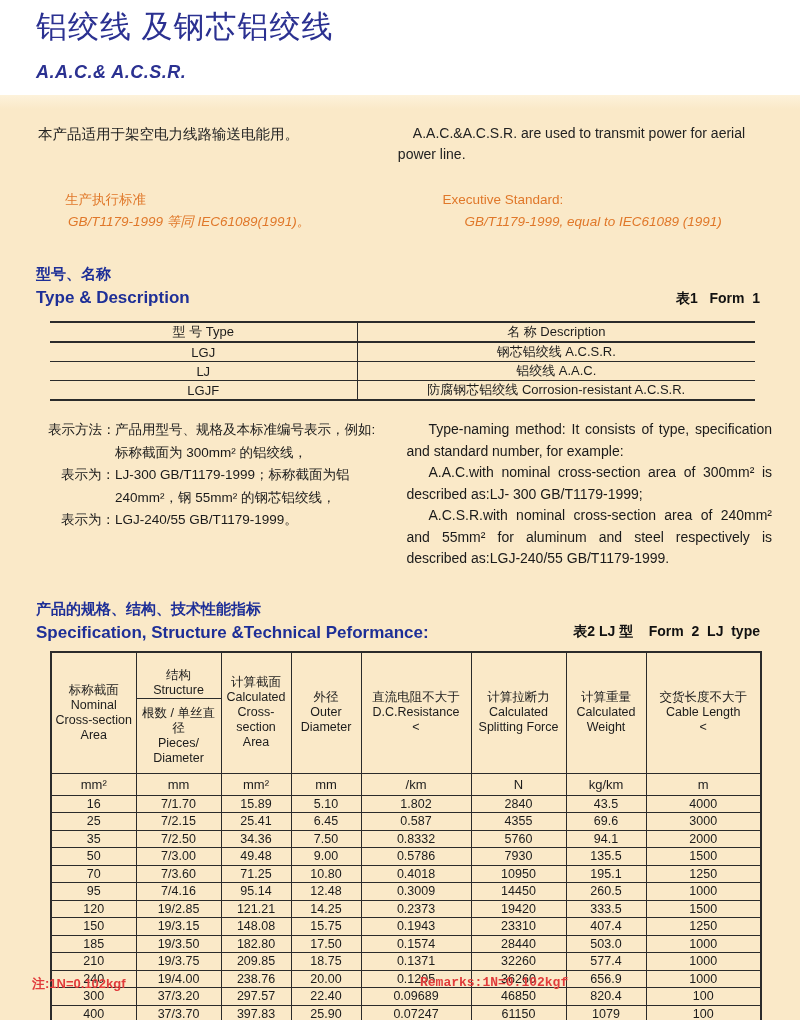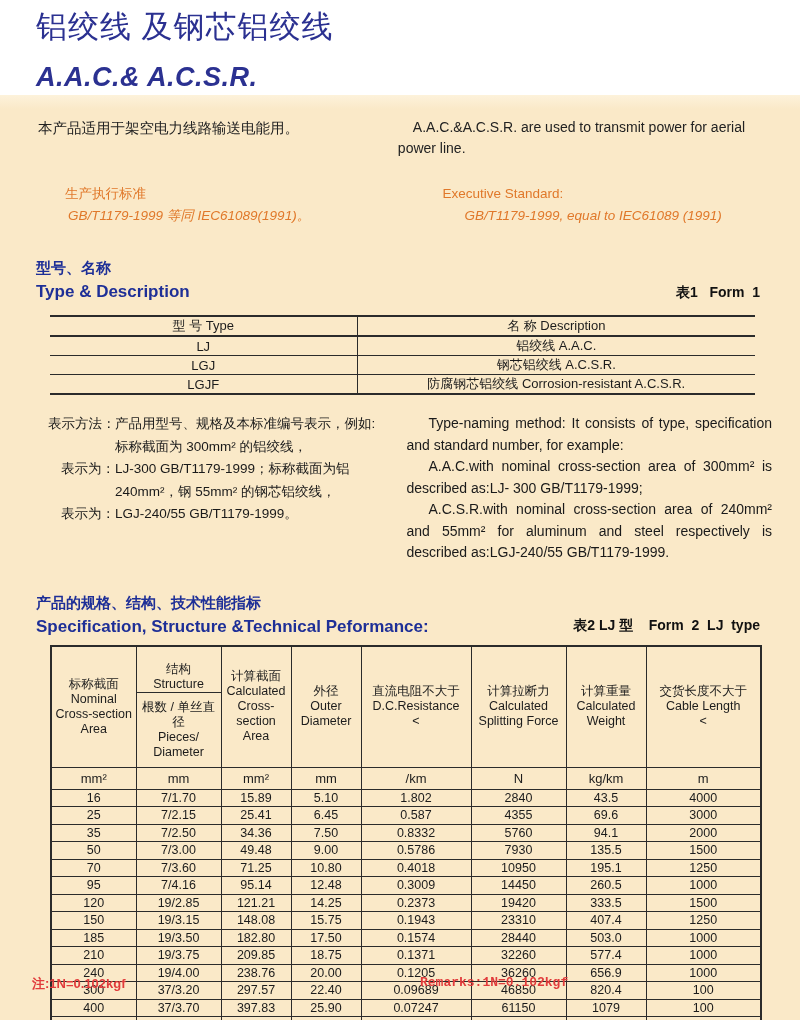--- a/index.html
+++ b/index.html
@@ -3,24 +3,24 @@
 <meta charset="utf-8">
 <style>
   * { margin:0; padding:0; box-sizing:border-box; }
   html,body { width:800px; }
   body { font-family:"Liberation Sans", sans-serif; color:#1c1c1c; background:#fff; }
   .page { position:relative; width:800px; height:1020px; background:#fff; overflow:hidden; }
 
   
   .masthead { padding:6px 0 0 36px; height:95px; background:#fff; }
   .title-cn { font-size:31px; font-weight:normal; color:#2b3191; letter-spacing:1px; }
-  .title-en { margin-top:14px; font-size:27px; font-weight:bold; font-style:italic; color:#2b3191; letter-spacing:0.5px; }
-
-  
-  .cream { background:linear-gradient(#fdf2db, #fae9c8 14px); height:925px; padding-top:22px; position:relative; }
+  .title-en { margin-top:14px; font-size:18px; font-weight:bold; font-style:italic; color:#2b3191; letter-spacing:0.5px; }
+
+  
+  .cream { background:linear-gradient(#fdf2db, #fae9c8 14px); height:925px; padding-top:28px; position:relative; }
 
   .two-col { display:flex; padding:0 28px 0 38px; }
   .col-l { width:345px; }
   .col-r { width:389px; margin-left:28px; }
 
   .intro-cn { font-size:14.5px; line-height:22px; color:#222; }
   .intro-en { font-size:14px; line-height:21px; color:#222; text-indent:15px; }
 
   .std-block { margin-top:24px; }
   .std-l { padding-left:27px; }
@@ -110,26 +110,26 @@
     <div class="t1-wrap">
       <table class="t1">
         <tbody>
           <tr class="hdr">
             <td class="c1">型  号  Type</td>
             <td class="c2">名    称   Description</td>
           </tr>
         </tbody>
         <tbody>
             <tr>
+              <td class="c1">LGJ</td>
+              <td class="c2">钢芯铝绞线    A.C.S.R.</td>
+            </tr>
+            <tr>
               <td class="c1">LJ</td>
               <td class="c2">铝绞线    A.A.C.</td>
-            </tr>
-            <tr>
-              <td class="c1">LGJ</td>
-              <td class="c2">钢芯铝绞线    A.C.S.R.</td>
             </tr>
             <tr>
               <td class="c1">LGJF</td>
               <td class="c2">防腐钢芯铝绞线  Corrosion-resistant A.C.S.R.</td>
             </tr>
           </tbody>
       </table>
     </div>
 
     <div class="naming">

